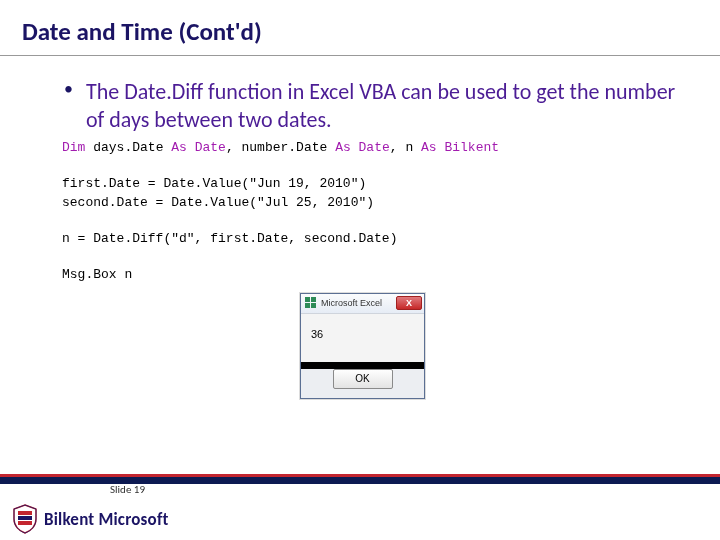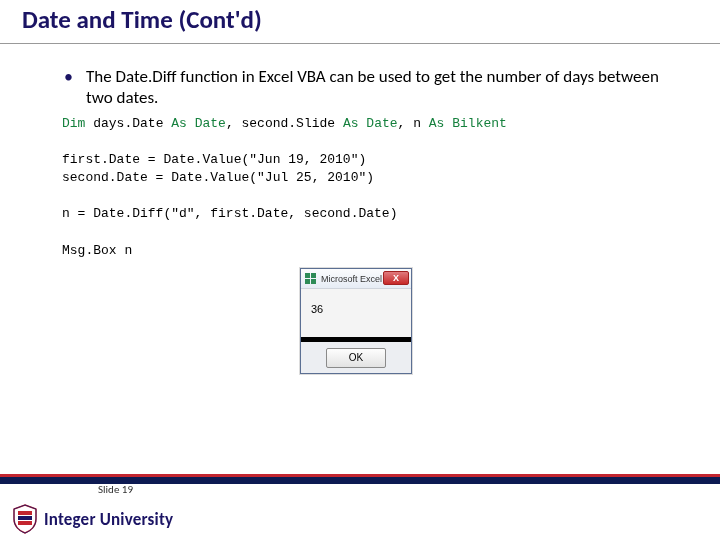--- a/index.html
+++ b/index.html
@@ -10,61 +10,61 @@
     background: #fff;
     font-family: Calibri, Arial, sans-serif;
     color: #111;
     position: relative;
     overflow: hidden;
   }
   .slide-title {
     font-size: 25px;
     font-weight: 700;
     color: #1b1464;
-    padding: 4px 0 8px 22px;
+    padding: 16px 0 8px 22px;
     border-bottom: 1.5px solid #999;
   }
   .content {
     padding: 22px 0 0 40px;
   }
   ul.bullets {
     margin: 0;
     padding: 0 44px 0 24px;
     list-style: none;
   }
   ul.bullets > li {
     position: relative;
     padding-left: 22px;
-    font-size: 17px;
+    font-size: 22px;
     line-height: 1.25;
-    color: #000000;
+    color: #4c1d95;
   }
   ul.bullets > li::before {
     content: "•";
     position: absolute;
     left: 0;
     top: 0;
     font-size: 18px;
     color: #1b1464;
   }
   .code {
     font-family: "Courier New", monospace;
     font-size: 13px;
     white-space: pre;
     margin: 6px 0 0 22px;
     color: #000;
     line-height: 1.4;
   }
-  .kw { color: #15803d; }
+  .kw { color: #a21caf; }
 
   .msgboxwrap {
     margin: 8px 0 0 260px;
   }
   .msgbox {
-    width: 112px;
+    width: 125px;
     height: 106px;
     border: 1px solid #5b6f93;
     background: #f4f4f4;
     box-shadow: 0 0 0 1px #dcdcdc;
     display: flex;
     flex-direction: column;
     font-family: Tahoma, Arial, sans-serif;
   }
   .msgbox .titlebar {
     height: 20px;
@@ -103,23 +103,22 @@
   }
   .msgbox .body {
     flex: 1;
     padding: 14px 26px 4px 10px;
     font-size: 11px;
     color: #000;
   }
   .msgbox .btnrow {
     height: 36px;
     background: #eceef2;
-    border-top: 5px solid #000000;
-    display: flex;
-    align-items: center;
+    border-top: 7px solid #000000;
+    display: flex;
     justify-content: center;
   }
   .msgbox .okbtn {
     width: 60px; height: 20px;
     font-size: 10px;
     background: linear-gradient(#fefefe, #e3e3e3);
     border: 1px solid #8a8a8a;
     border-radius: 2px;
     display: flex;
     align-items: center;
@@ -137,21 +136,21 @@
   }
   .footer {
     position: absolute;
     left: 0; right: 0; bottom: 0;
     height: 56px;
     display: flex;
     align-items: flex-end;
   }
   .slidenum {
     position: absolute;
-    left: 98px;
+    left: 110px;
     bottom: 44px;
     font-size: 11px;
     color: #323232;
     font-family: Calibri, Arial, sans-serif;
   }
   .uni {
     position: absolute;
     left: 12px;
     bottom: 6px;
     display: flex;
@@ -173,21 +172,21 @@
 </head>
 <body>
 
 <div class="slide-title">Date and Time (Cont'd)</div>
 
 <div class="content">
   <ul class="bullets">
     <li>The Date.Diff function in Excel VBA can be used to get the number of days between two dates.</li>
   </ul>
 
-  <div class="code"><span class="kw">Dim</span> <span>days.Date</span> <span class="kw">As</span> <span class="kw">Date</span>, <span>second.Slide</span> <span class="kw">As</span> <span class="kw">Date</span>, <span>n</span> <span class="kw">As</span> <span class="kw">Bilkent</span>
+  <div class="code"><span class="kw">Dim</span> <span>days.Date</span> <span class="kw">As</span> <span class="kw">Date</span>, <span>number.Date</span> <span class="kw">As</span> <span class="kw">Date</span>, <span>n</span> <span class="kw">As</span> <span class="kw">Bilkent</span>
 
 <span>first.Date = Date.Value("Jun 19, 2010")</span>
 <span>second.Date = Date.Value("Jul 25, 2010")</span>
 
 <span>n = Date.Diff("d", first.Date, second.Date)</span>
 
 <span>Msg.Box n</span></div>
 
   <div class="msgboxwrap">
     <div class="msgbox">
@@ -213,15 +212,15 @@
   <div class="uni">
     <div class="crest">
       <svg viewBox="0 0 26 30">
         <path d="M13 1 L24 5 V15 C24 22 19 27 13 29 C7 27 2 22 2 15 V5 Z" fill="#fff" stroke="#c3252f" stroke-width="1.4"></path>
         <path d="M13 1 L24 5 V15 C24 22 19 27 13 29 C7 27 2 22 2 15 V5 Z" fill="none" stroke="#1b1464" stroke-width="0.8"></path>
         <rect x="6" y="7" width="14" height="4" fill="#c3252f"></rect>
         <rect x="6" y="12" width="14" height="4" fill="#1b1464"></rect>
         <rect x="6" y="17" width="14" height="4" fill="#c3252f"></rect>
       </svg>
     </div>
-    <div class="uni-name">Integer University</div>
+    <div class="uni-name">Bilkent Microsoft</div>
   </div>
 </div>
 
 </body></html>

